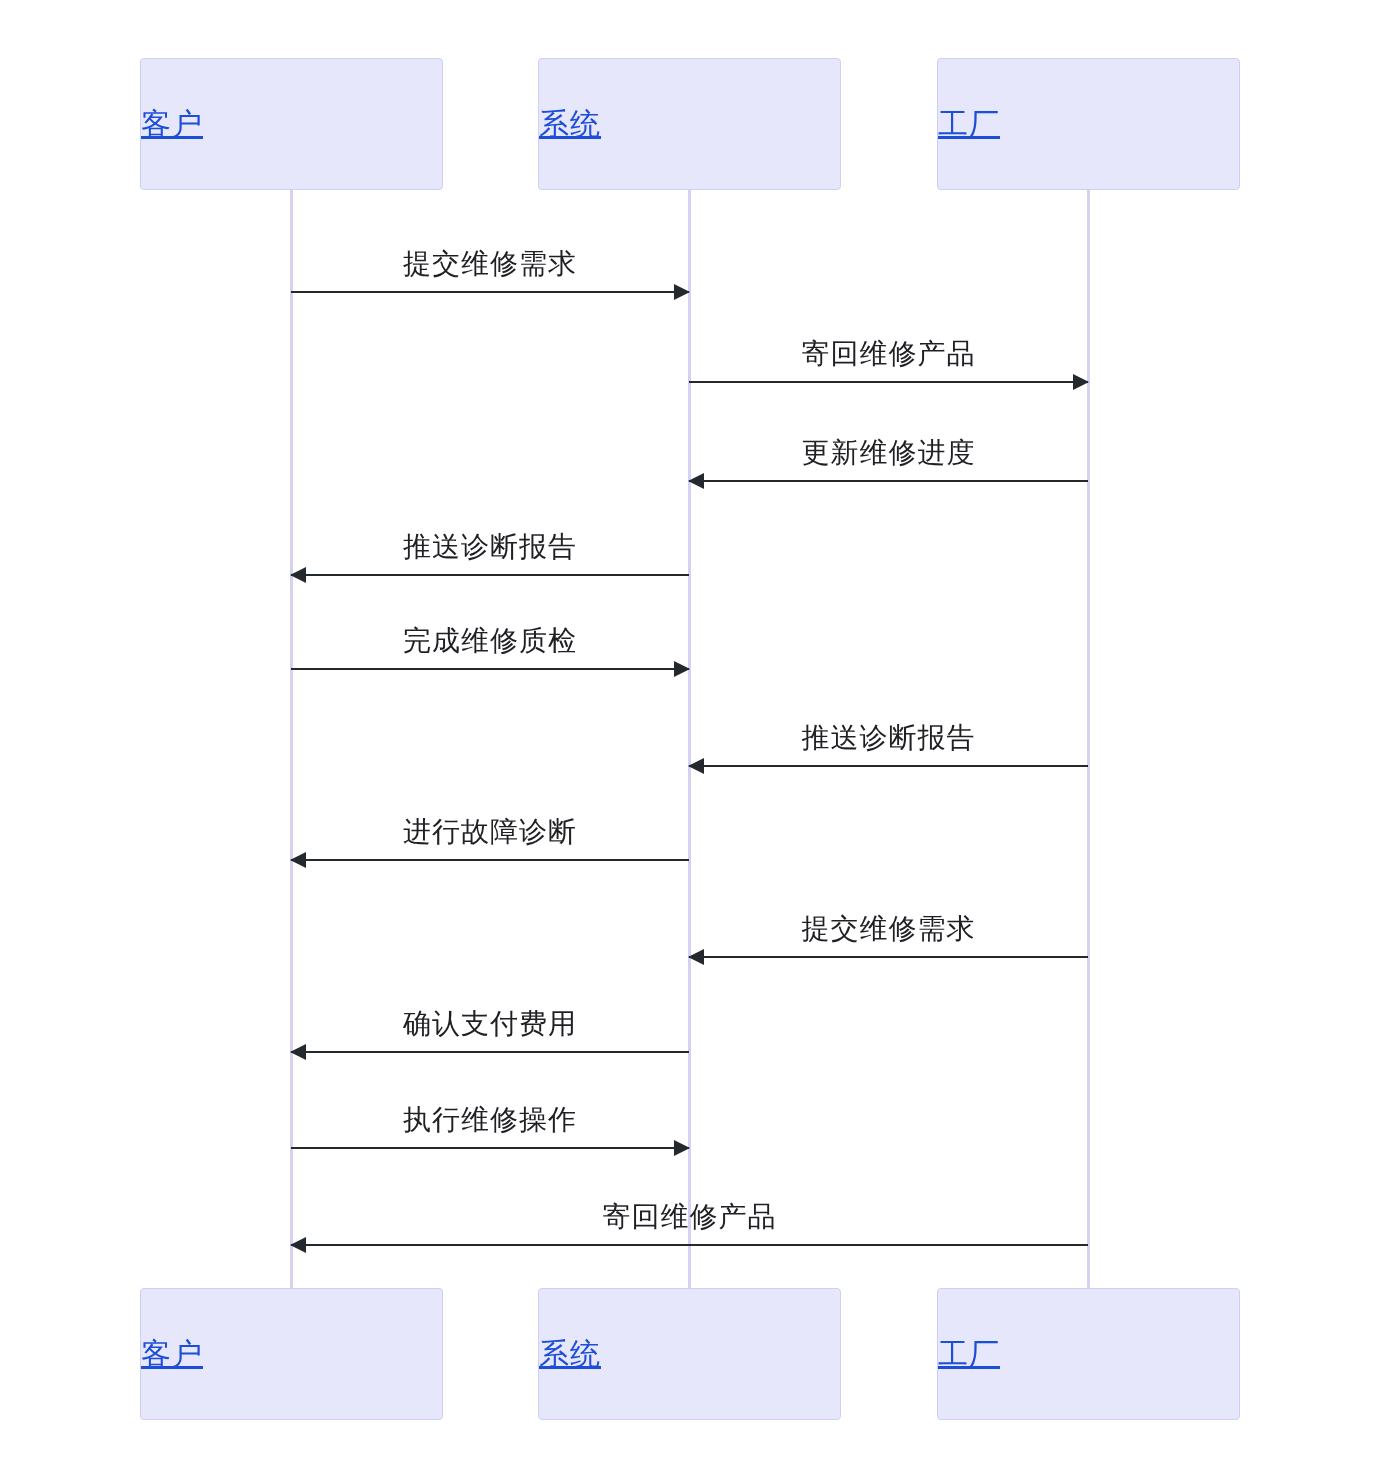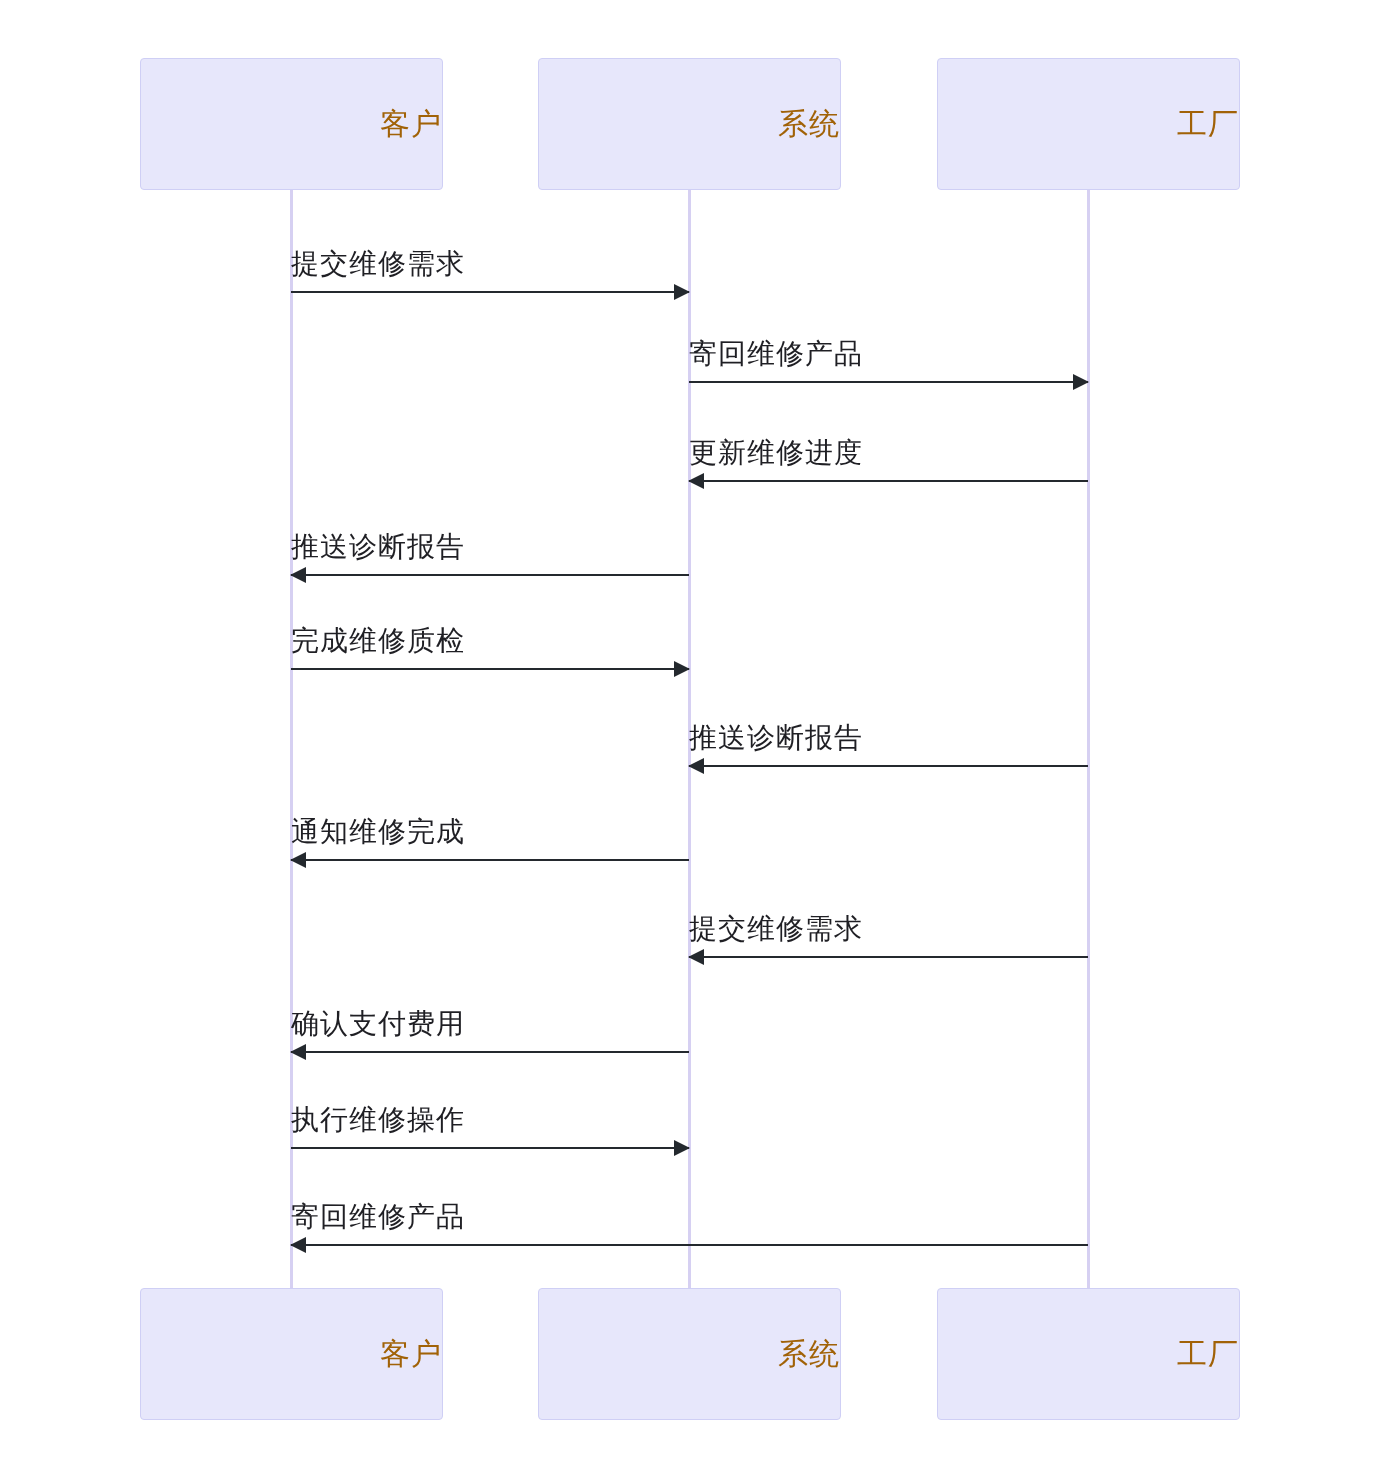--- a/index.html
+++ b/index.html
@@ -20,24 +20,25 @@
     height: 1478px;
   }
   .actor-box {
     position: absolute;
     box-sizing: border-box;
     background: #e7e7fb;
     border: 1px solid #cfcff5;
     border-radius: 4px;
     display: flex;
     align-items: center;
-    justify-content: flex-end;
+    justify-content: flex-start;
     font-size: 30px;
-    color: #a16207;
+    color: #1d4ed8;
     letter-spacing: 1px;
+    text-decoration: underline;
   }
   .lifeline {
     position: absolute;
     width: 3px;
     background: #d6d0f2;
   }
   .msg {
     position: absolute;
     height: 0;
   }
@@ -61,20 +62,21 @@
     border-left: 16px solid #24292e;
   }
   .msg.to-left .head {
     left: -1px;
     border-right: 16px solid #24292e;
   }
   .msg .label {
     position: absolute;
     top: -46px;
     width: 100%;
+    text-align: center;
     font-size: 28px;
     color: #1f1f24;
     white-space: nowrap;
     letter-spacing: 1px;
   }
 </style>
 </head>
 <body>
 
 <div id="diagram">
@@ -125,21 +127,21 @@
 
   <div class="msg to-left" style="left:689px; top:765px; width:399px;">
     <div class="line" style="width:399px;"></div>
     <div class="head"></div>
     <div class="label">推送诊断报告</div>
   </div>
 
   <div class="msg to-left" style="left:291px; top:859px; width:398px;">
     <div class="line" style="width:398px;"></div>
     <div class="head"></div>
-    <div class="label">通知维修完成</div>
+    <div class="label">进行故障诊断</div>
   </div>
 
   <div class="msg to-left" style="left:689px; top:956px; width:399px;">
     <div class="line" style="width:399px;"></div>
     <div class="head"></div>
     <div class="label">提交维修需求</div>
   </div>
 
   <div class="msg to-left" style="left:291px; top:1051px; width:398px;">
     <div class="line" style="width:398px;"></div>

